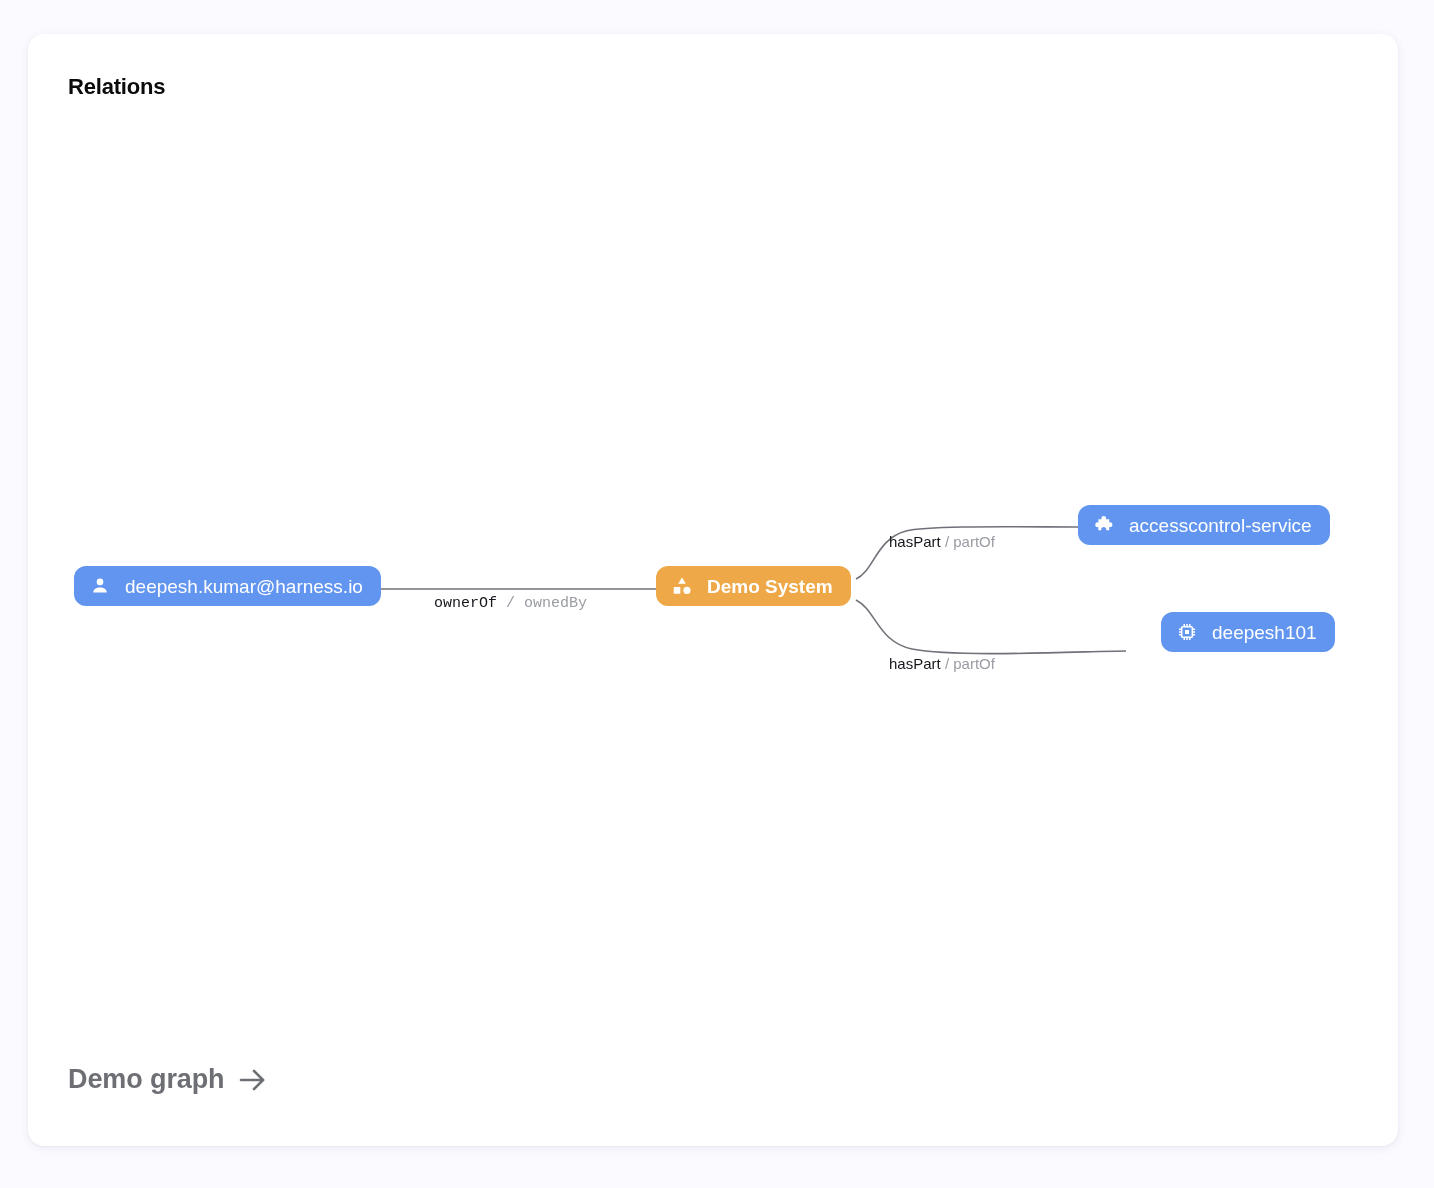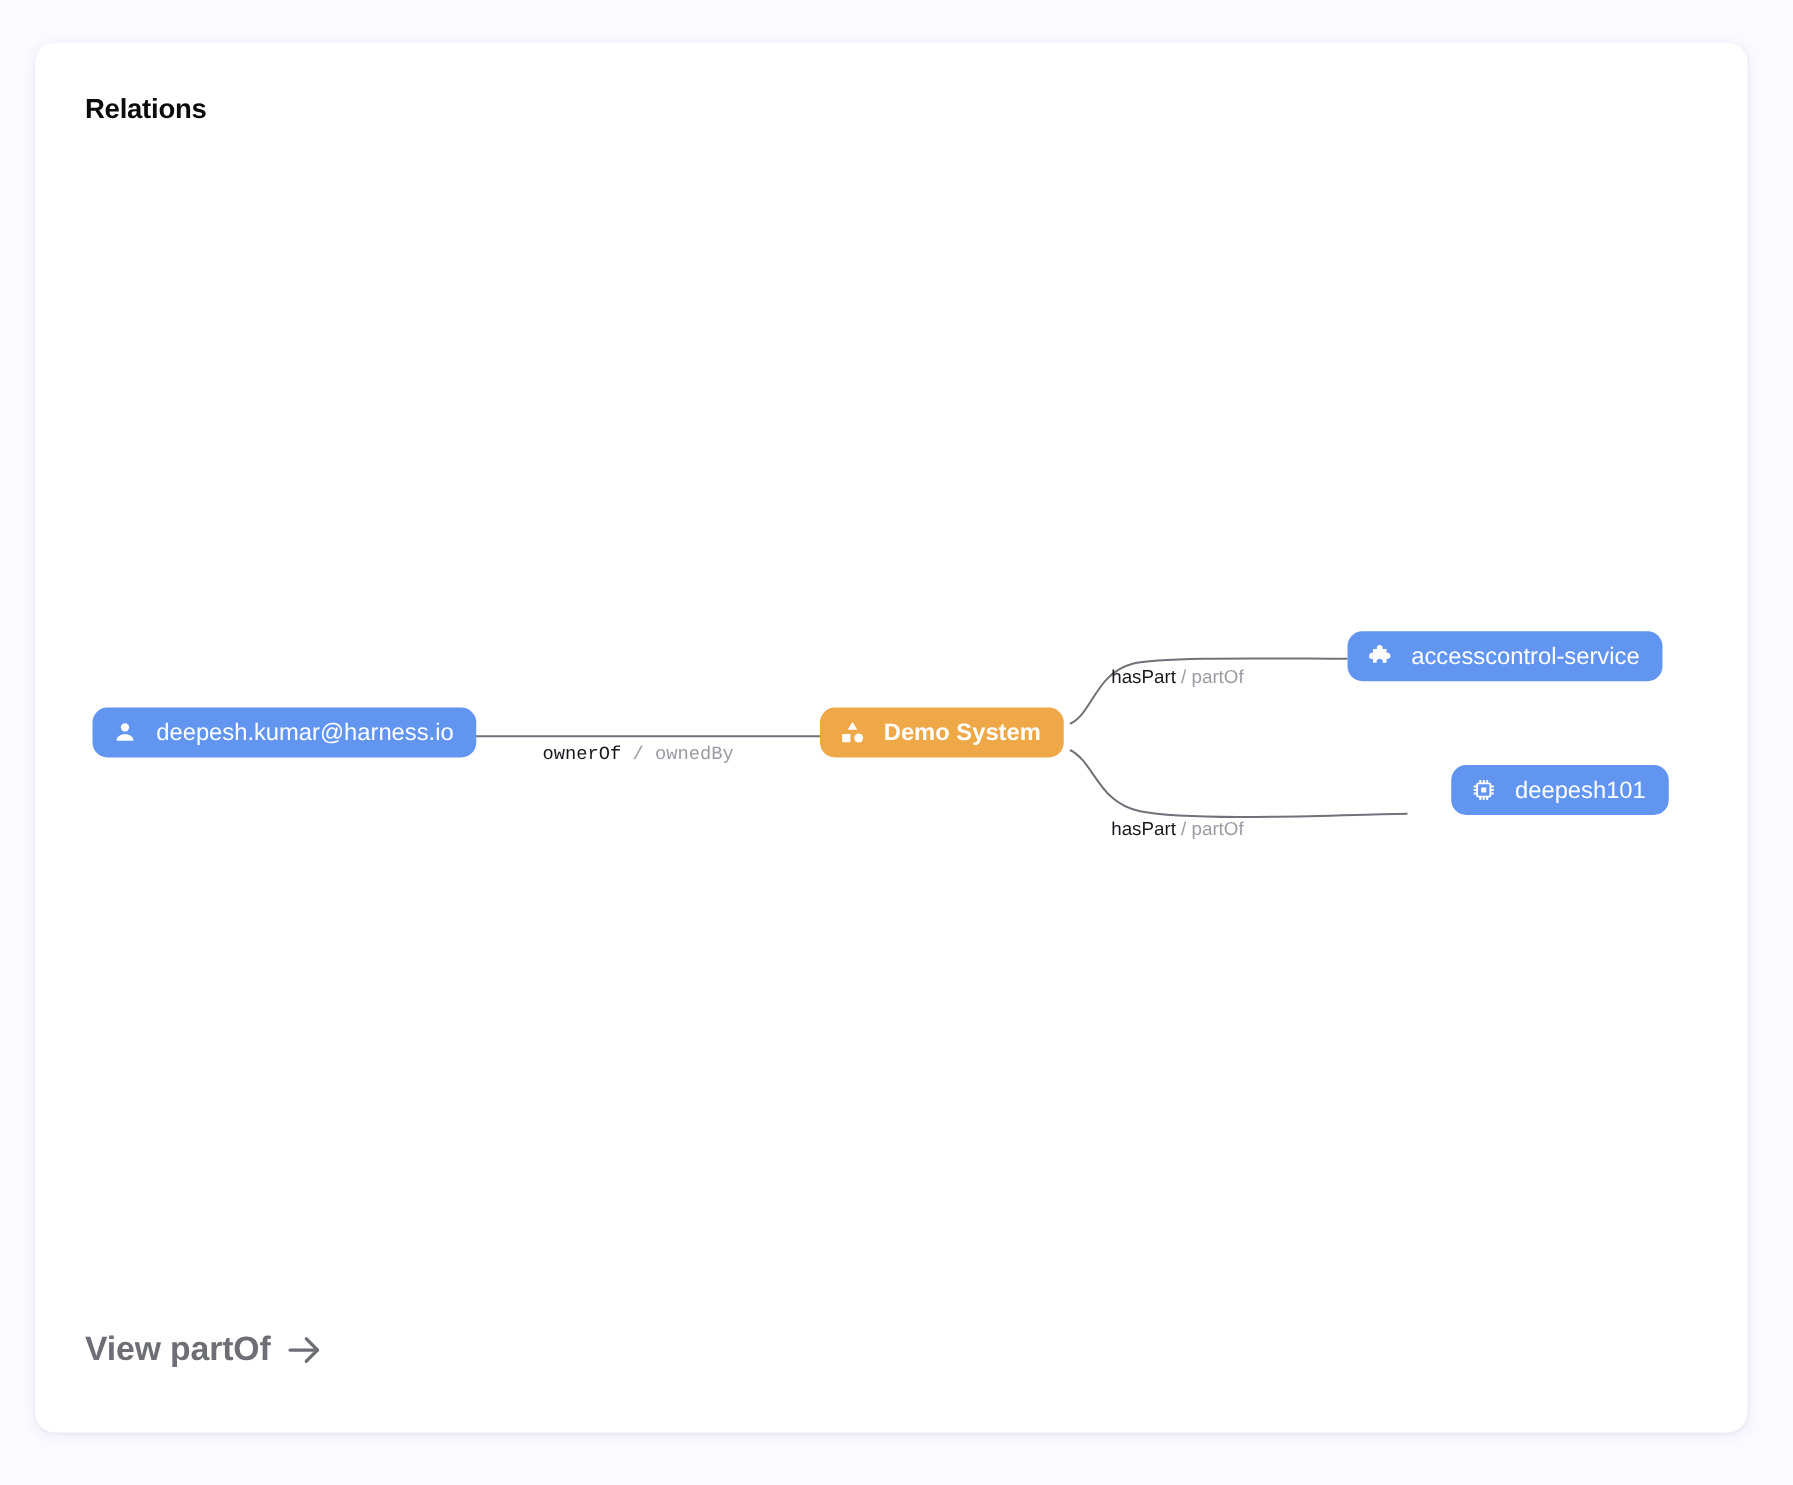--- a/index.html
+++ b/index.html
@@ -199,21 +199,21 @@
 
     <div class="edge-label label-haspart-bot">
       <span class="fwd">hasPart</span>
       <span class="sep">/</span>
       <span class="rev">partOf</span>
     </div>
 
   </div>
 
   <div class="view-graph">
-    <span>View partOf</span>
+    <span>Demo graph</span>
     <span class="arrow">
       <svg width="30" height="26" viewBox="0 0 30 26" fill="none" stroke="#6d6f75" stroke-width="2.6" stroke-linecap="round" stroke-linejoin="round">
         <line x1="3" y1="13" x2="25" y2="13"></line>
         <polyline points="16,4 25,13 16,22"></polyline>
       </svg>
     </span>
   </div>
 
 </div>
 

